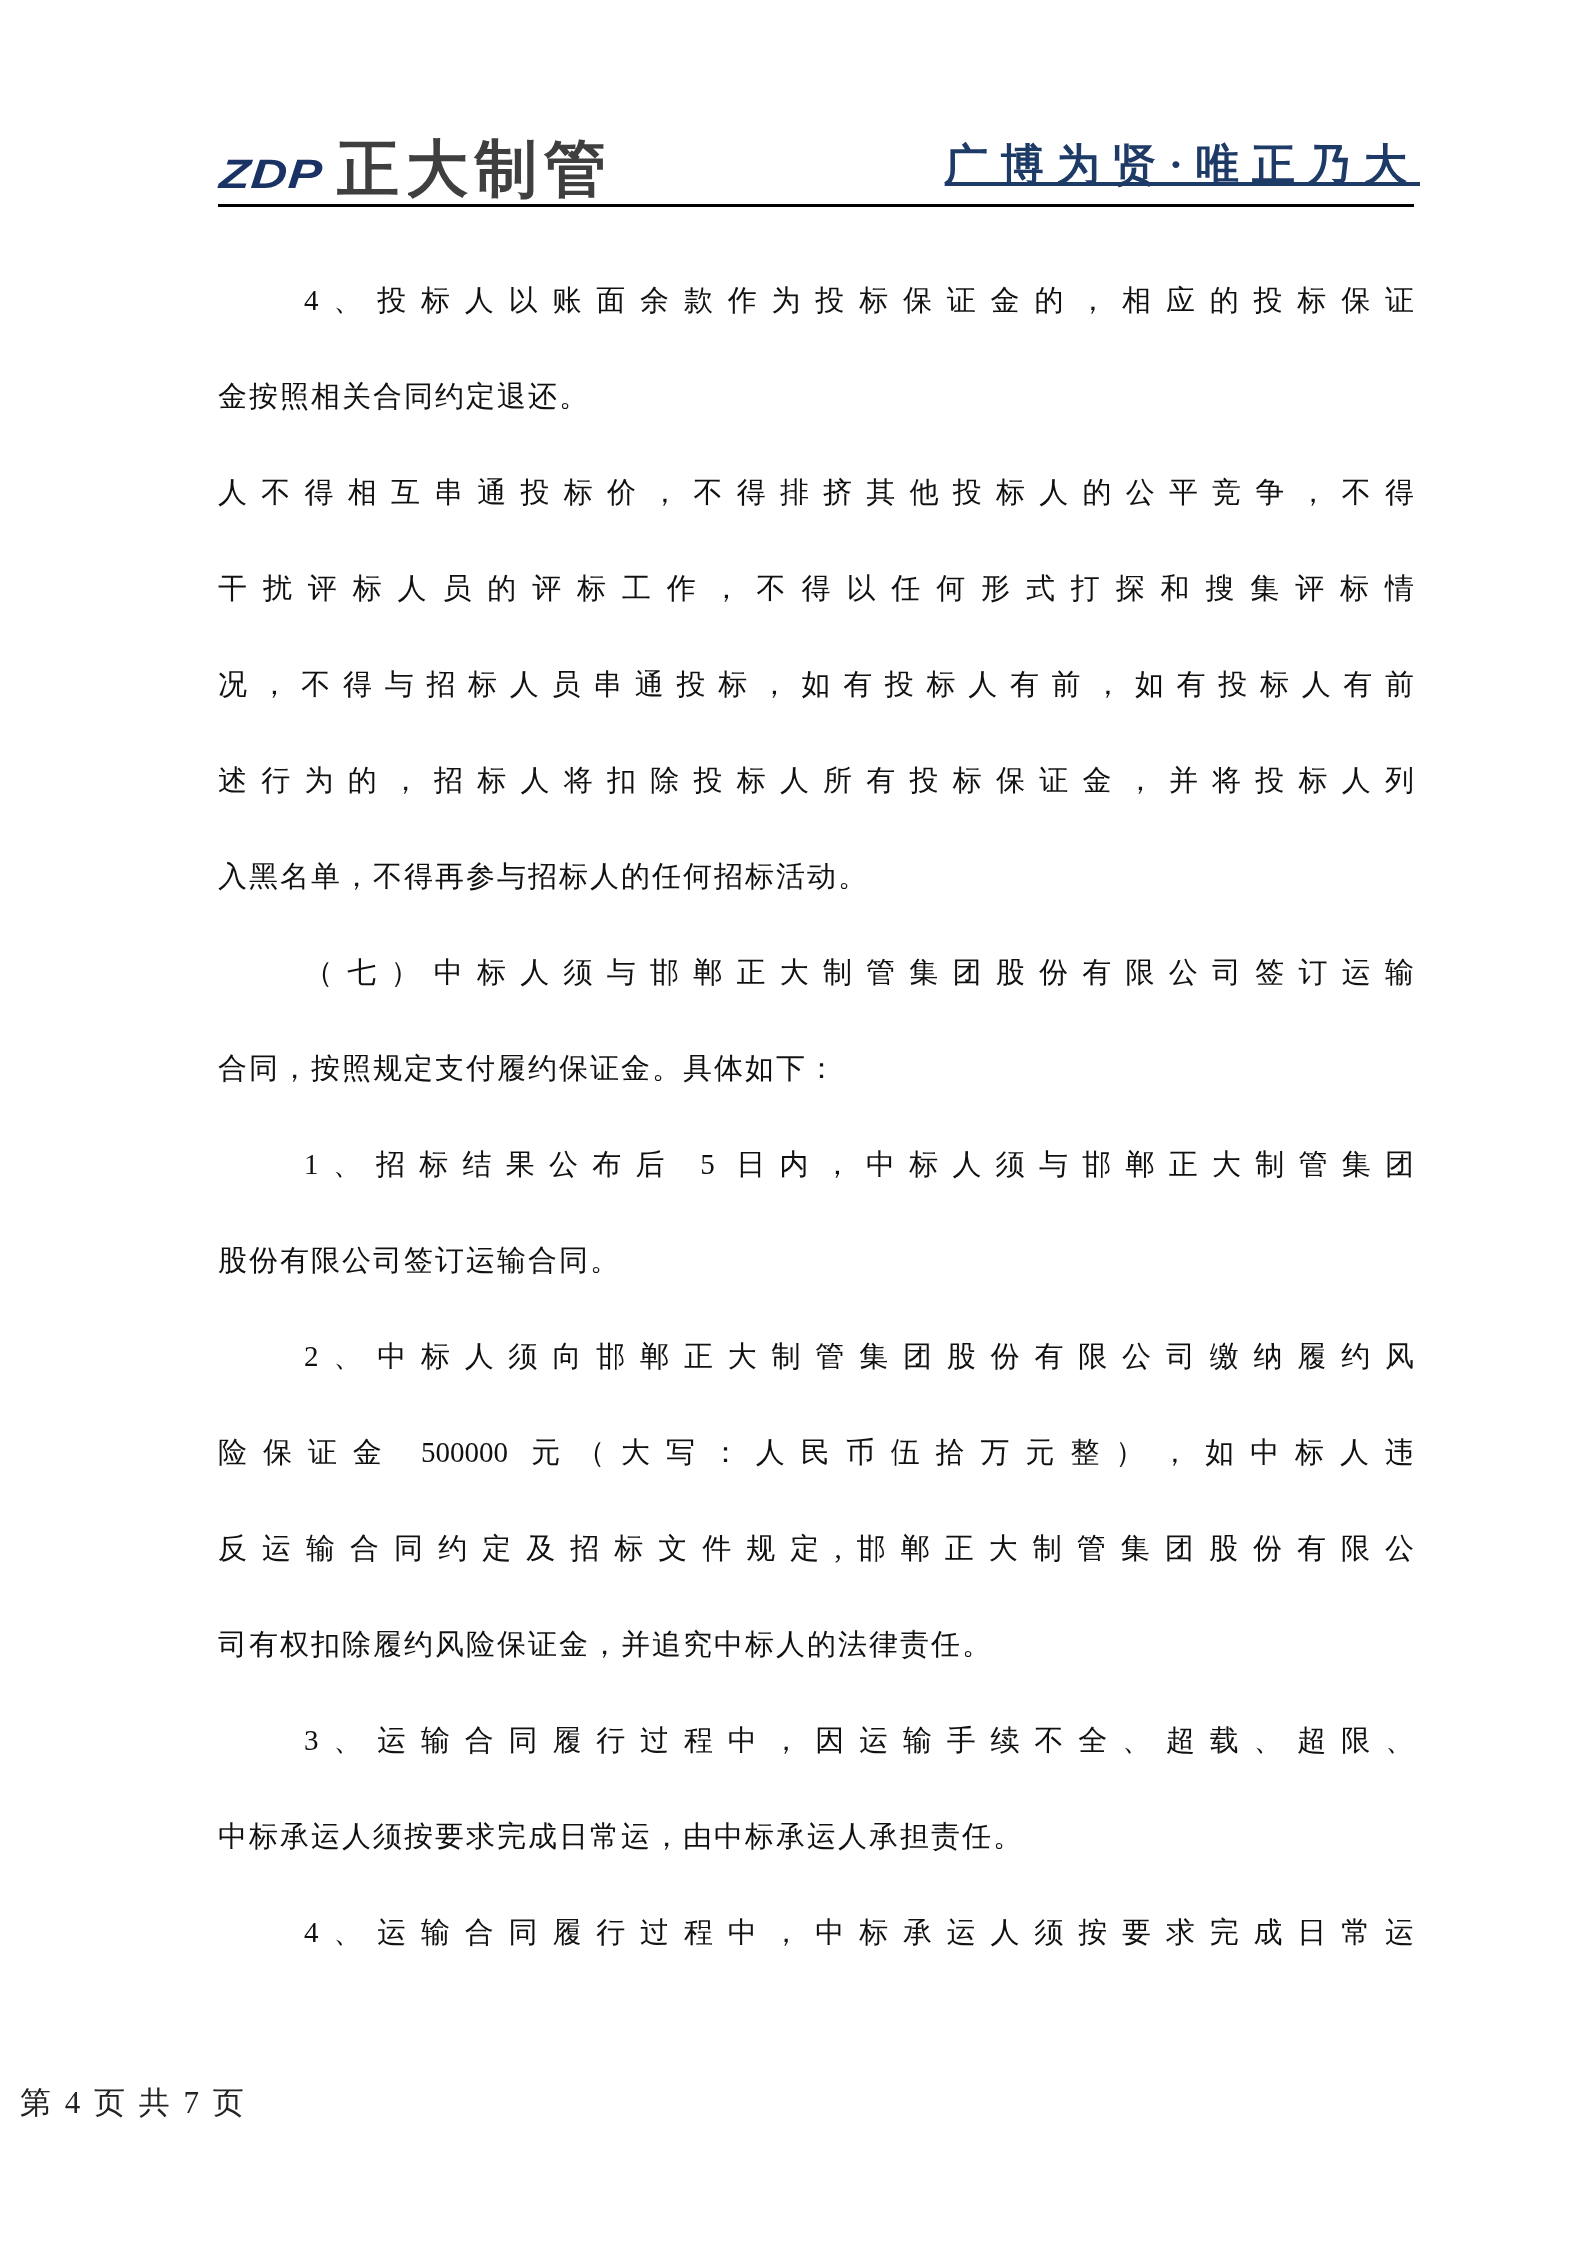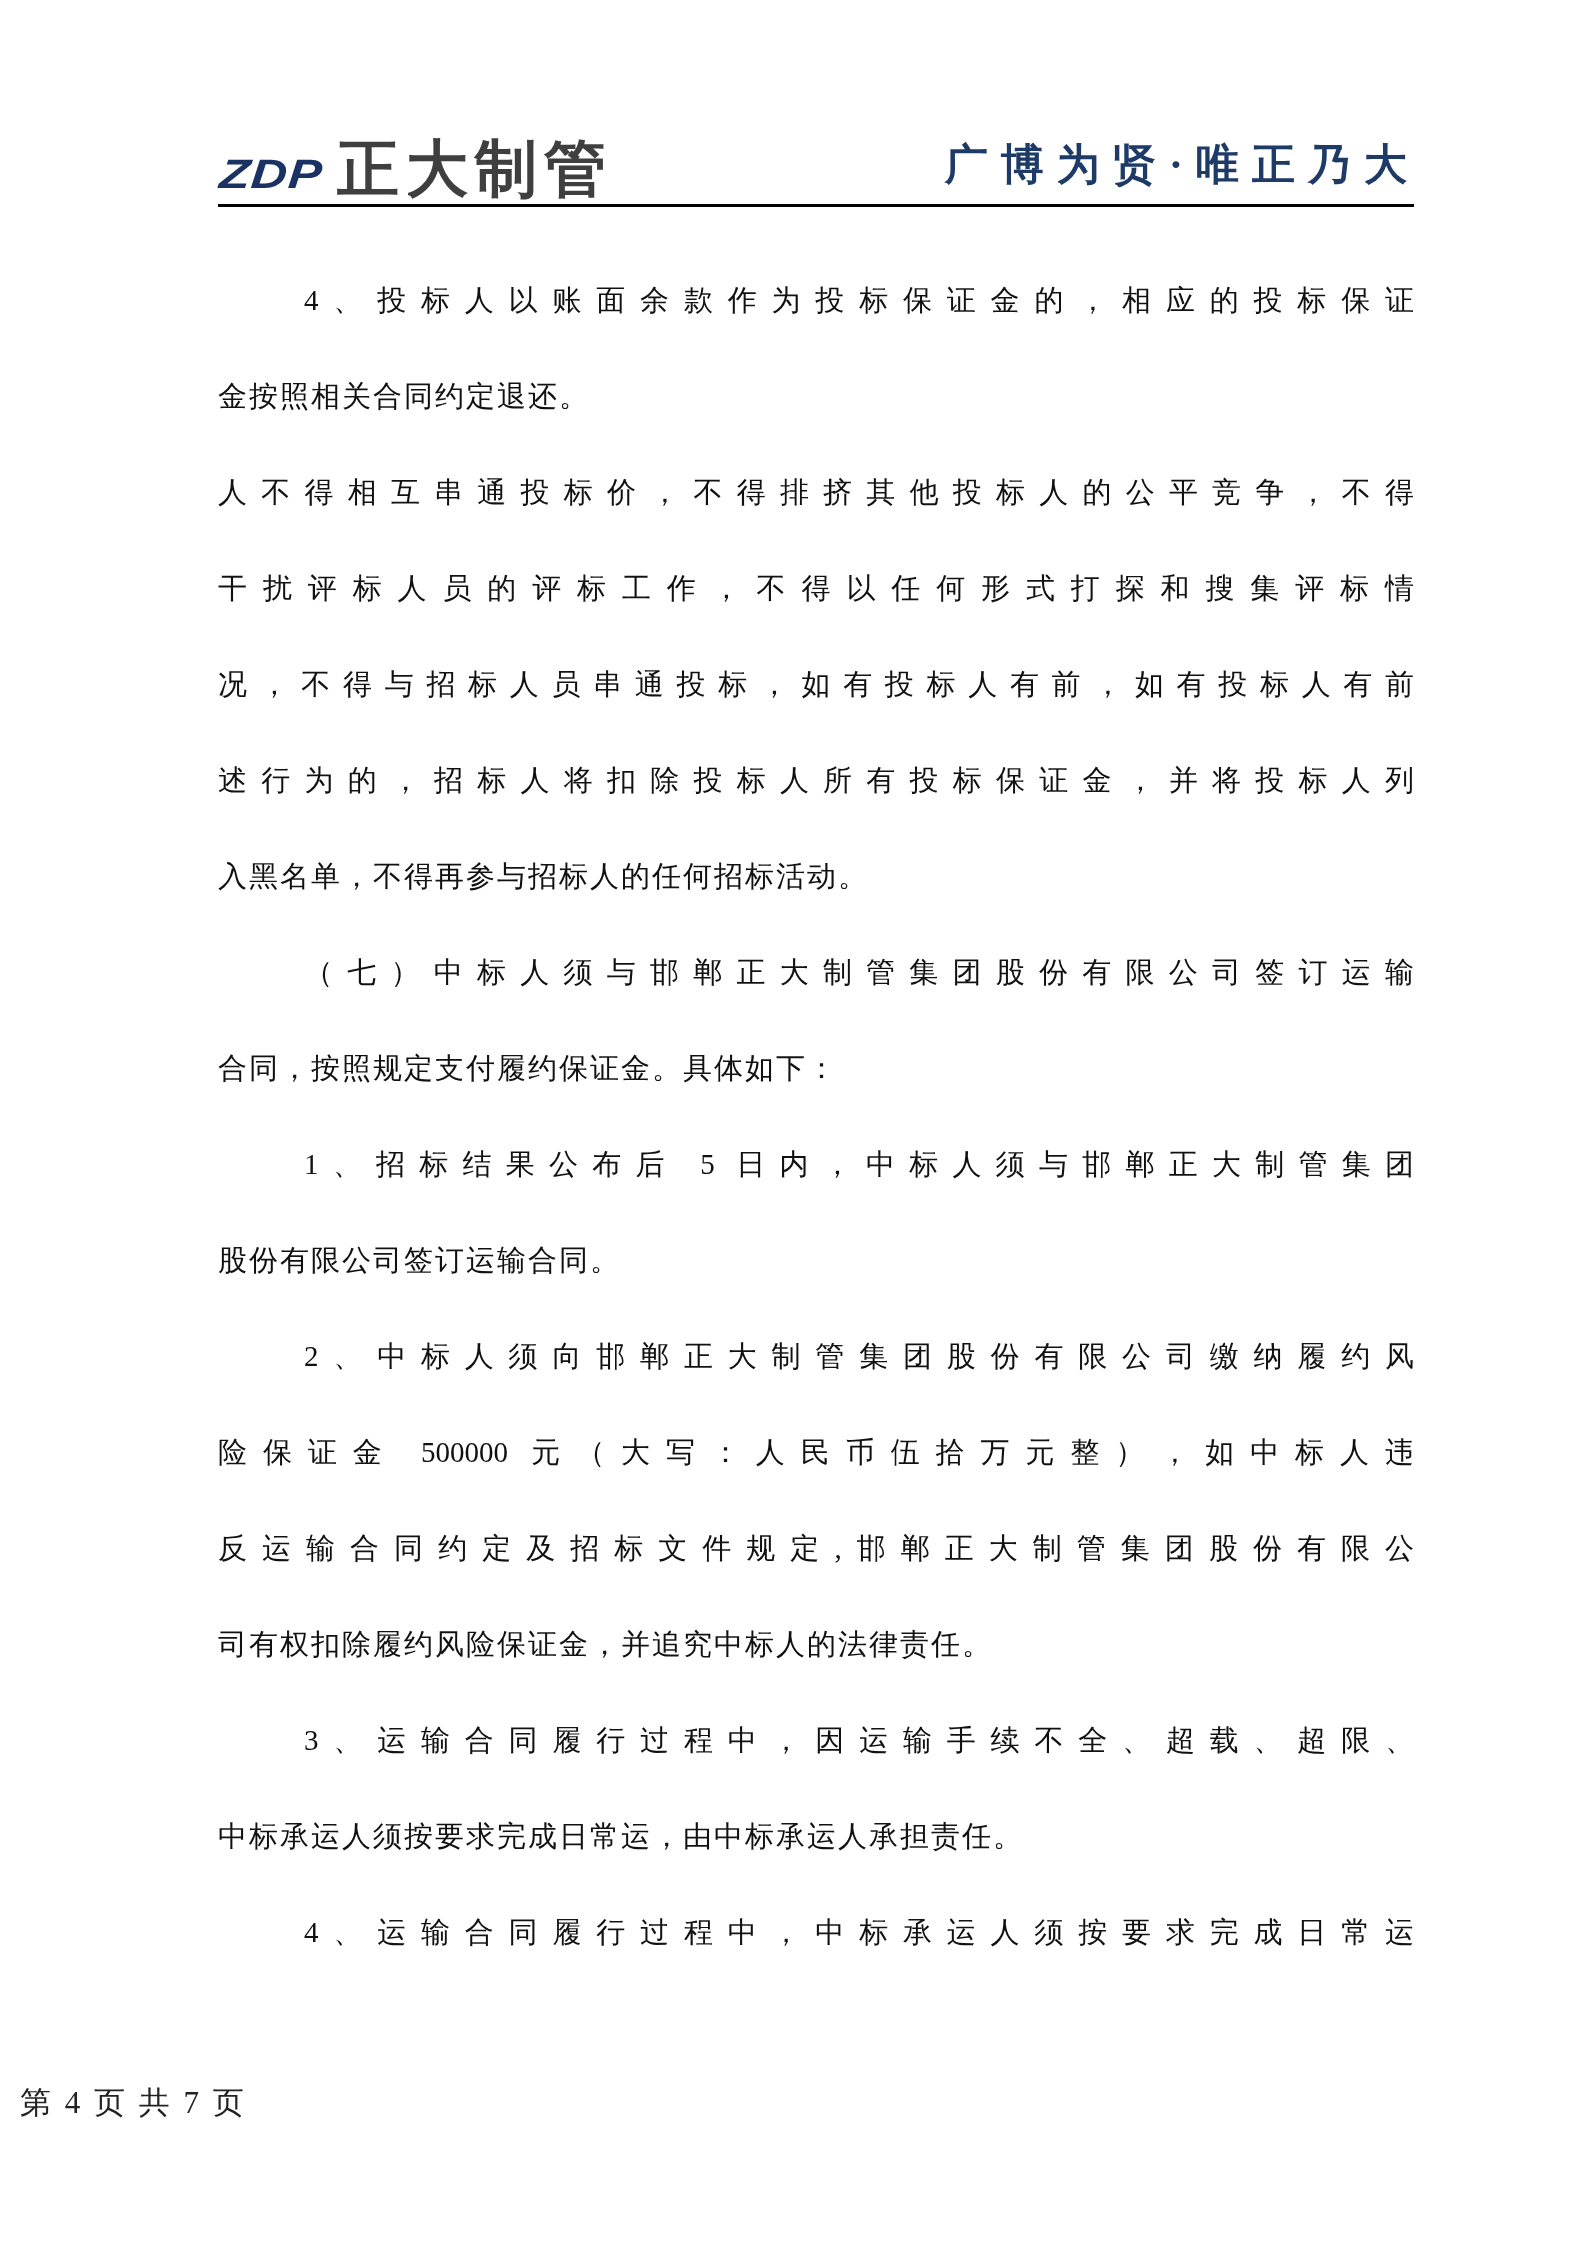--- a/index.html
+++ b/index.html
@@ -53,20 +53,21 @@
     padding-bottom: 2px;
   }
   .tagline {
     font-family: "Liberation Serif", "DejaVu Serif", serif;
     font-weight: 700;
     font-size: 43px;
     letter-spacing: 13px;
     color: var(--tagline-navy);
     padding-bottom: 8px;
     white-space: nowrap;
+    text-decoration: underline;
   }
   .rule {
     position: absolute;
     left: 218px;
     top: 204px;
     width: 1196px;
     height: 3px;
     background: #000000;
   }
   .doc-body {

